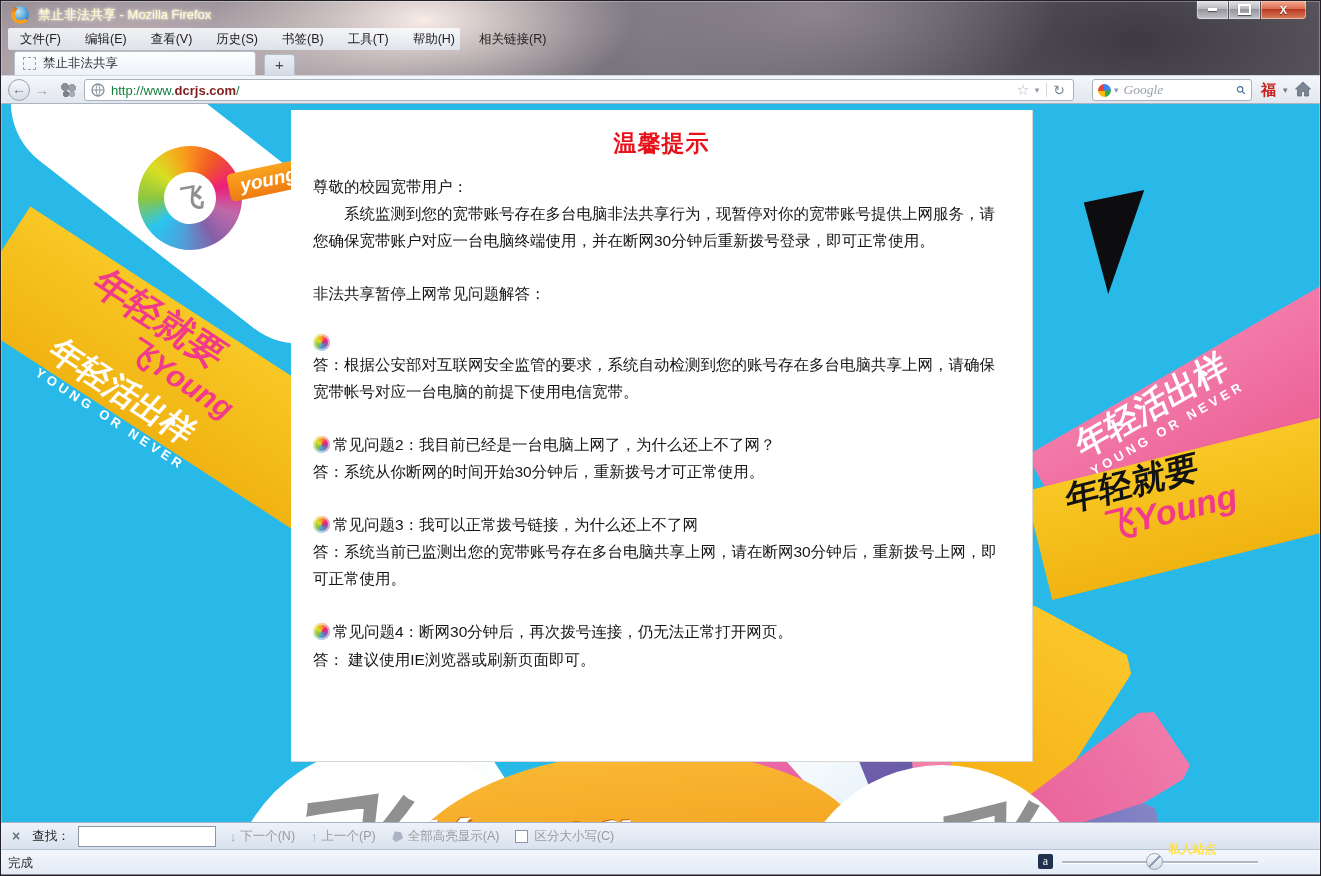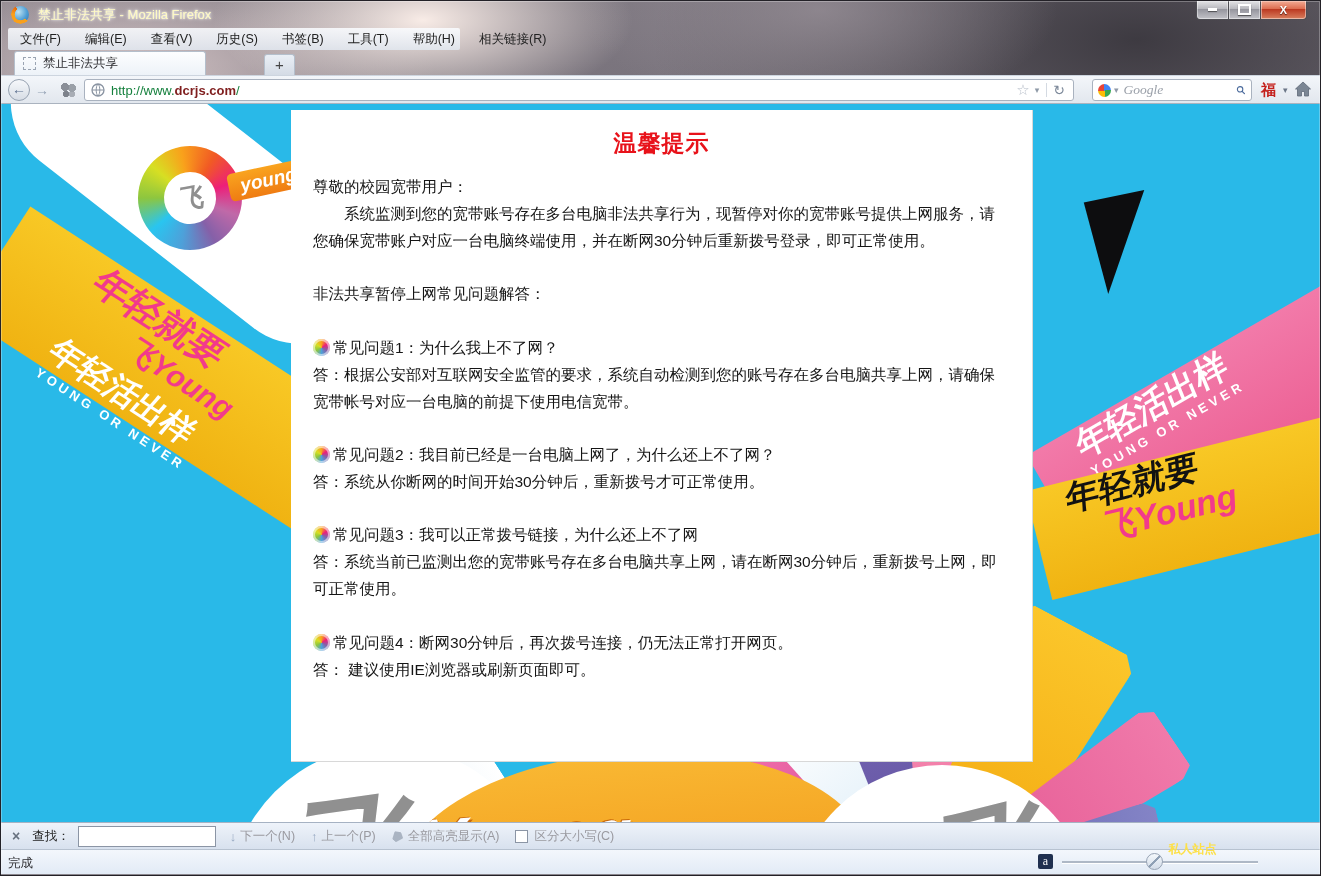--- a/index.html
+++ b/index.html
@@ -36,21 +36,21 @@
   .g-max{width:9px;height:7px;border:2px solid #fff;box-shadow:0 1px 1px rgba(0,0,0,.5);}
   .g-close{color:#fff;font-weight:700;font-size:11px;text-shadow:0 1px 1px rgba(0,0,0,.6);}
 
   
   .menubar{position:absolute;left:8px;top:28px;width:452px;height:22px;display:flex;align-items:center;
     background:linear-gradient(rgba(250,252,255,.88), rgba(226,232,240,.88));border-radius:2px;}
   .menu-item{font-size:12.5px;color:#222;padding:0 12px;white-space:nowrap;cursor:default;}
 
   
   .tabbar{position:absolute;left:0;top:50px;width:100%;height:25px;}
-  .tab{position:absolute;left:14px;top:1px;width:192px;height:24px;box-sizing:border-box;
+  .tab{position:absolute;left:14px;top:1px;width:242px;height:24px;box-sizing:border-box;
     background:linear-gradient(#fdfeff,#edf2f8);border:1px solid #b4bfcc;border-bottom:none;border-radius:3px 3px 0 0;
     display:flex;align-items:center;padding:0 8px;}
   .tab-favicon{width:11px;height:11px;border:1px dashed #9aa4b2;margin-right:7px;flex:0 0 auto;}
   .tab-title{font-size:12.5px;color:#2d2d31;white-space:nowrap;overflow:hidden;}
   .newtab-btn{position:absolute;left:264px;top:4px;width:31px;height:21px;box-sizing:border-box;
     background:linear-gradient(#eaeff6,#d4dbe5);border:1px solid #b4bfcc;border-bottom:none;border-radius:3px 3px 0 0;
     color:#444;font-size:15px;line-height:19px;text-align:center;}
 
   
   .navbar{position:absolute;left:0;top:75px;width:100%;height:29px;box-sizing:border-box;
@@ -309,21 +309,20 @@
   <div class="panel">
     <h1>温馨提示</h1>
     <p>尊敬的校园宽带用户：</p>
     <p class="p-indent">系统监测到您的宽带账号存在多台电脑非法共享行为，现暂停对你的宽带账号提供上网服务，请您确保宽带账户对应一台电脑终端使用，并在断网30分钟后重新拨号登录，即可正常使用。</p>
     <div class="gap"></div>
     <p>非法共享暂停上网常见问题解答：</p>
 
     <div class="faq">
       <div class="faq-q">
         <span class="faq-icon"></span>
-        <span>常见问题1：为什么我上不了网？</span>
       </div>
       <p>答：根据公安部对互联网安全监管的要求，系统自动检测到您的账号存在多台电脑共享上网，请确保宽带帐号对应一台电脑的前提下使用电信宽带。</p>
     </div>
 
     <div class="faq">
       <div class="faq-q">
         <span class="faq-icon"></span>
         <span>常见问题2：我目前已经是一台电脑上网了，为什么还上不了网？</span>
       </div>
       <p>答：系统从你断网的时间开始30分钟后，重新拨号才可正常使用。</p>

